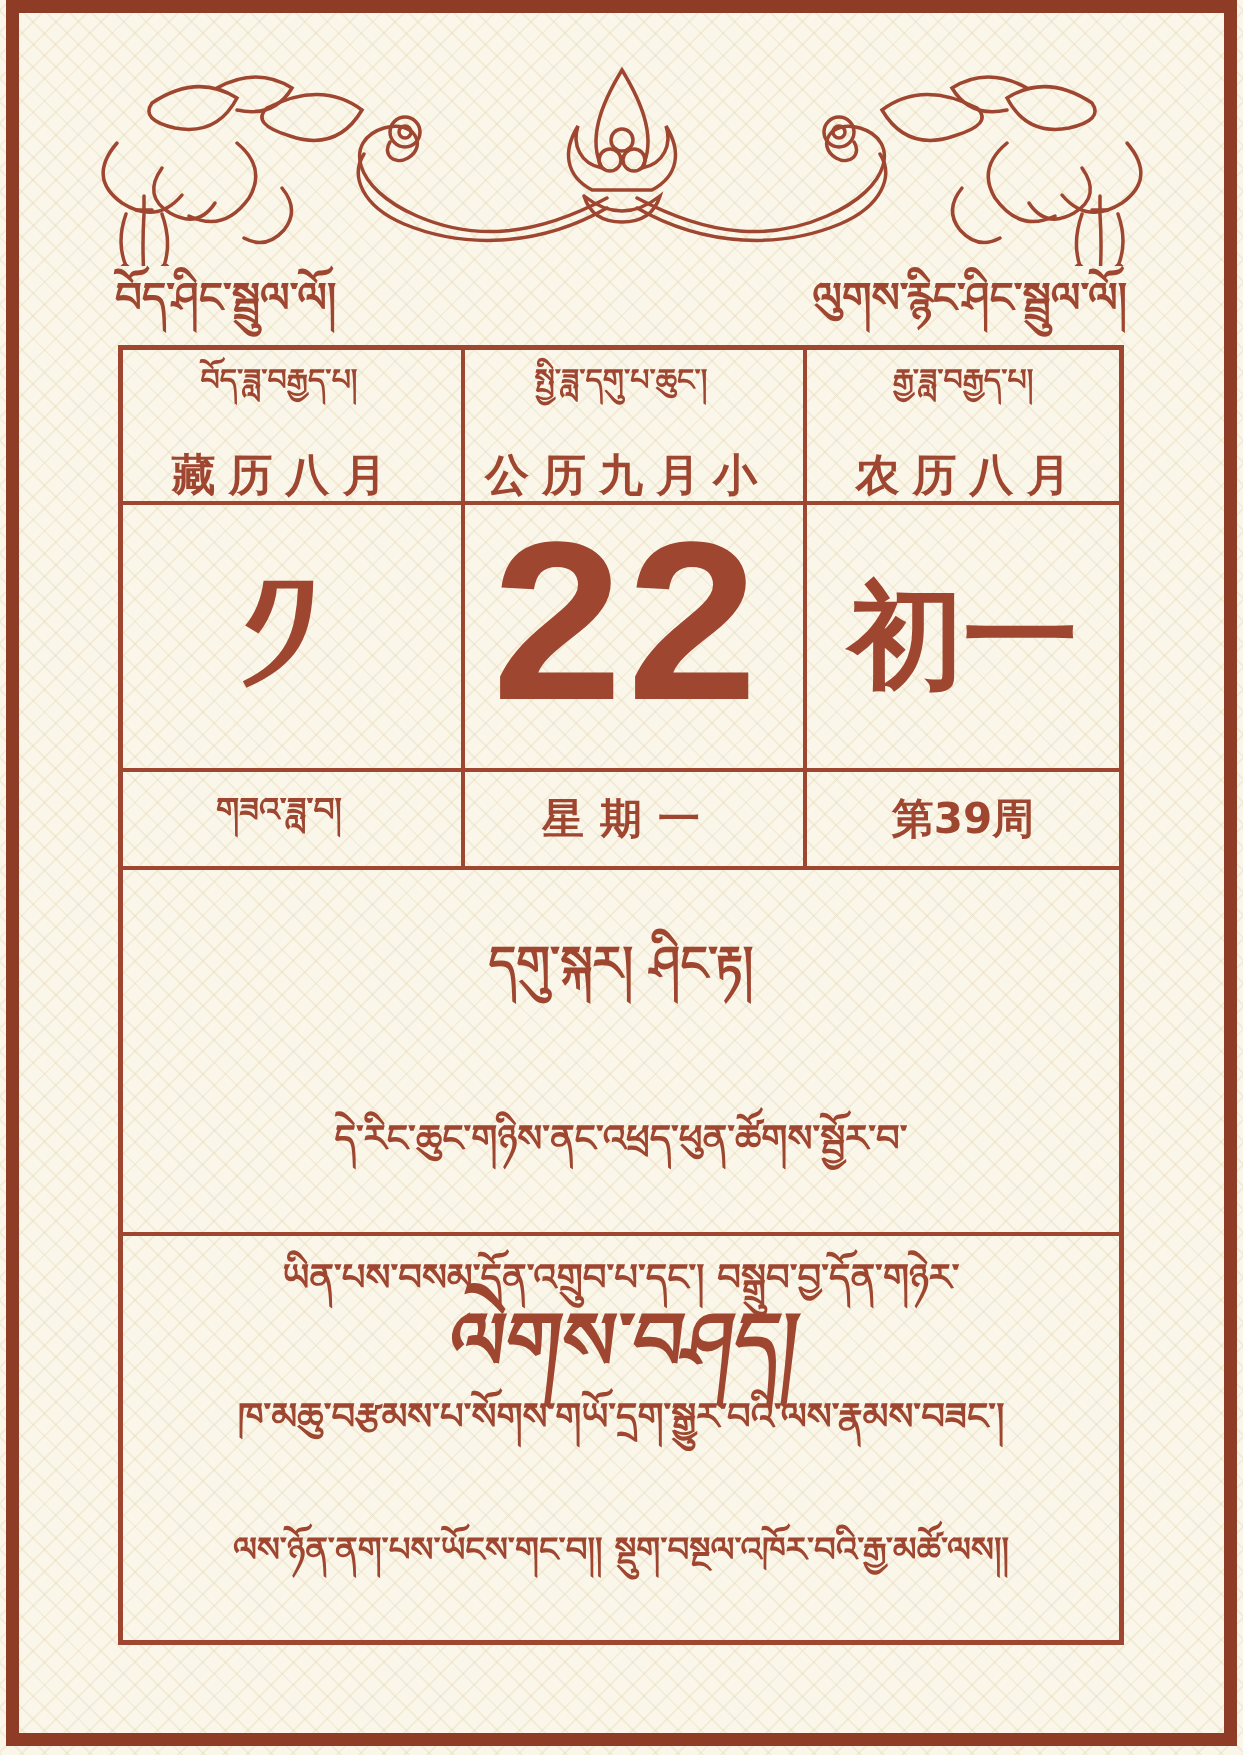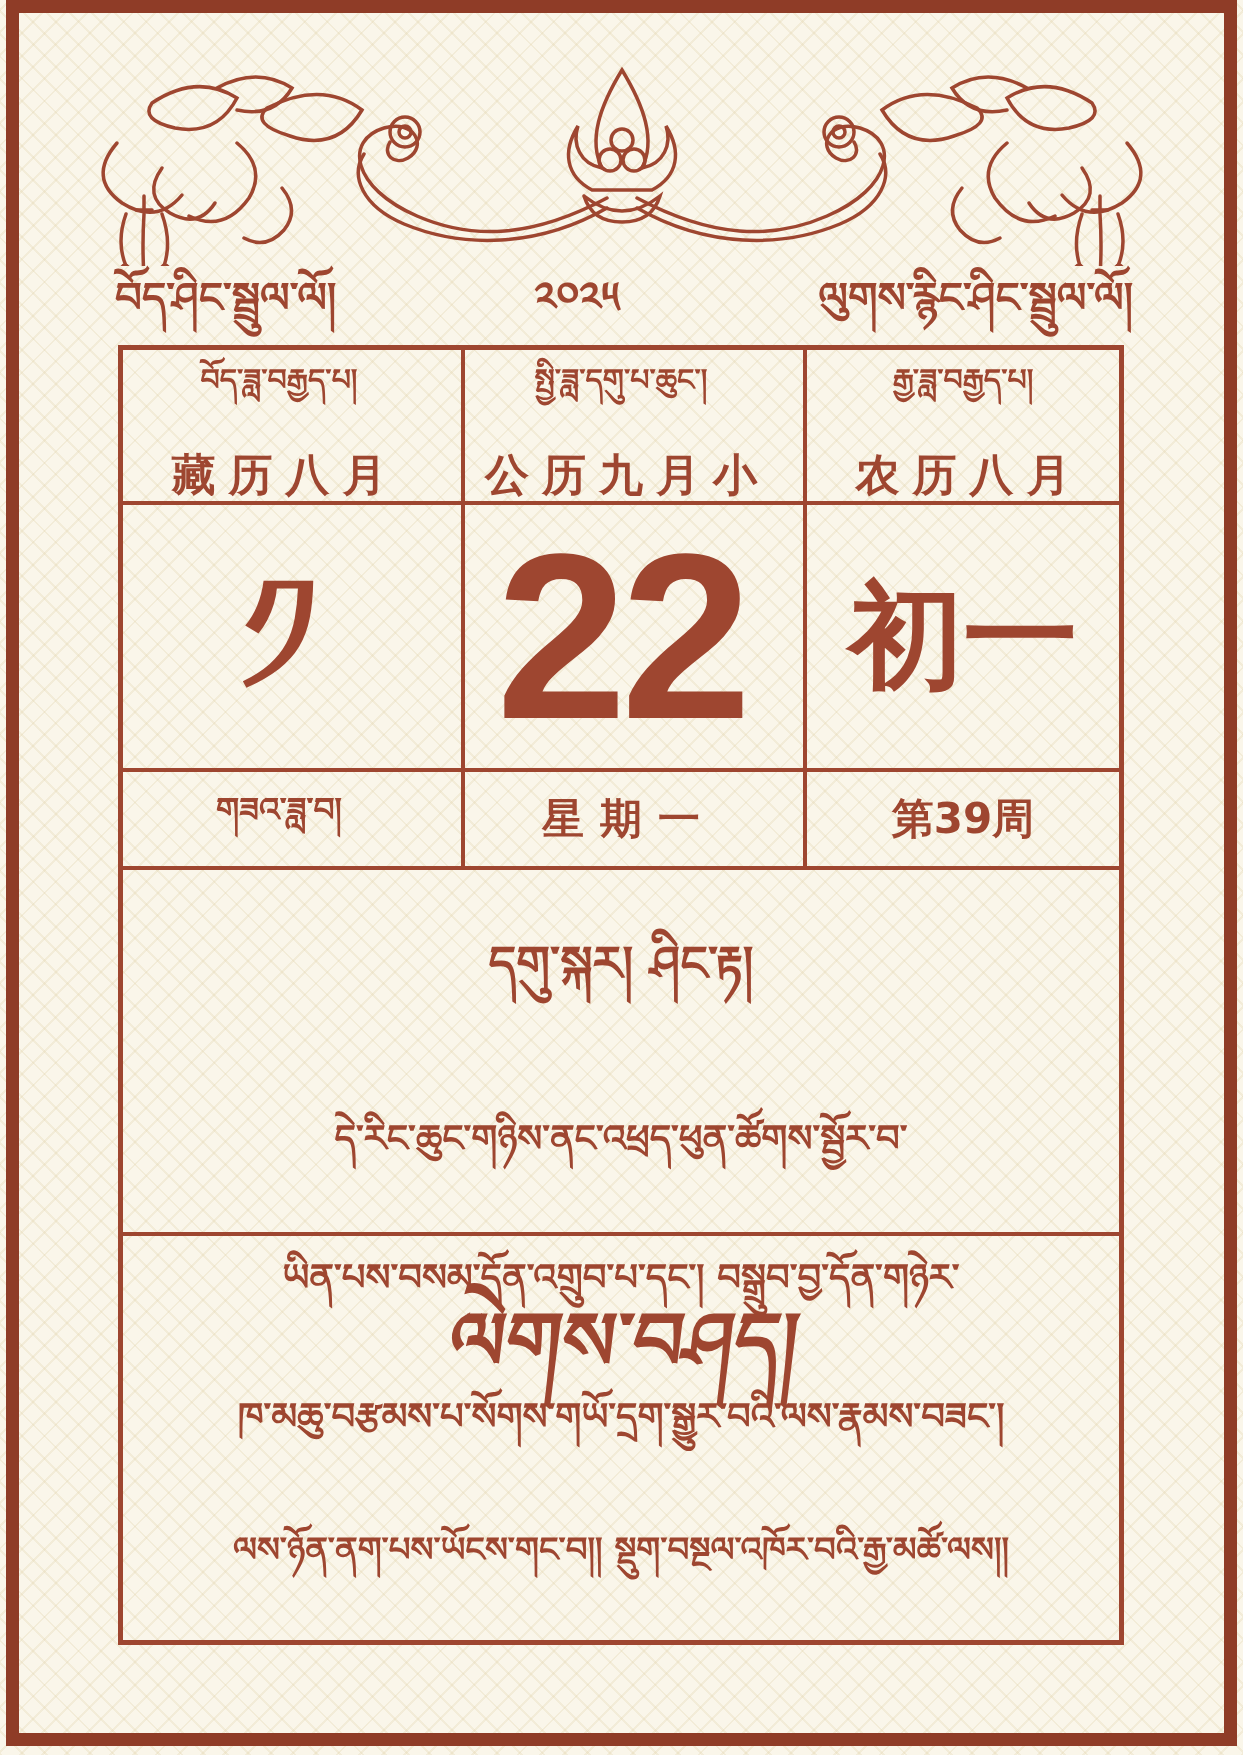--- a/index.html
+++ b/index.html
@@ -14,42 +14,42 @@
   }
   .frame{
     position:absolute;left:6px;right:6px;top:0;bottom:9px;
     border:13px solid #8f3c27;pointer-events:none;
   }
   .ornament{position:absolute;left:32px;top:48px;width:1180px;height:218px;}
   .ornament path,.ornament circle,.ornament line,.ornament ellipse{
     stroke:#9e4630;fill:none;stroke-width:3.5;stroke-linecap:round;
   }
   .yearline{
-    position:absolute;left:115px;right:110px;top:250px;height:60px;
+    position:absolute;left:115px;right:116px;top:250px;height:60px;
     display:flex;justify-content:space-between;align-items:baseline;
     font-size:42px;font-weight:bold;
   }
   .cal{
     position:absolute;left:118px;top:345px;width:1006px;height:1300px;
     border:5px solid #9e4630;box-sizing:border-box;
     display:flex;flex-direction:column;
   }
   .row{display:flex;box-sizing:border-box;gap:26px;}
   .row + .row{border-top:4px solid #9e4630;}
   .cell{flex:1 1 0;display:flex;flex-direction:column;align-items:center;justify-content:center;min-width:0;}
   .cell + .cell{border-left:4px solid #9e4630;}
   .r-head{height:151px;}
   .r-big{height:322px;}
   .r-sub{height:117px;}
   .r-note{height:366px;display:block;text-align:center;padding-top:40px;}
   .r-prov{flex:1;display:block;text-align:center;padding-top:16px;}
   .tib-label{font-size:30px;font-weight:bold;margin-bottom:16px;white-space:nowrap;}
   .zh-label{font-size:44px;font-weight:bold;letter-spacing:13px;text-indent:13px;white-space:nowrap;}
   .big-tib{font-size:170px;line-height:1;}
-  .big-greg{font-family:Liberation Sans, sans-serif;font-weight:bold;font-size:235px;line-height:1;letter-spacing:-6px;text-align:right;}
+  .big-greg{font-family:Liberation Mono, monospace;font-weight:bold;font-size:235px;line-height:1;letter-spacing:-6px;text-align:right;}
   .big-cn{font-size:115px;font-weight:bold;line-height:1;white-space:nowrap;}
   .sub-tib{font-size:33px;font-weight:bold;white-space:nowrap;}
   .sub-zh{font-size:42px;font-weight:bold;letter-spacing:16px;text-indent:16px;white-space:nowrap;text-align:right;}
   .sub-week{font-size:42px;font-weight:bold;white-space:nowrap;}
   .note-title{font-size:48px;font-weight:bold;margin-bottom:52px;}
   .note-line{font-size:37px;font-weight:bold;margin-bottom:35px;white-space:nowrap;}
   .prov-head{font-size:80px;font-weight:bold;margin-bottom:34px;transform:skewX(-7deg);}
   .prov-line{font-size:34px;font-weight:bold;margin-bottom:33px;white-space:nowrap;}
 </style>
 </head>
@@ -90,21 +90,20 @@
       <path d="M590,22 C568,58 556,92 570,120 C548,116 540,96 546,78 C530,104 534,128 560,142 L620,142 C646,128 650,104 634,78 C640,96 632,116 610,120 C624,92 612,58 590,22 Z"></path>
       <circle cx="578" cy="112" r="11"></circle>
       <circle cx="602" cy="112" r="11"></circle>
       <circle cx="590" cy="92" r="11"></circle>
       <path d="M552,148 q38,30 76,0 q-8,26 -38,26 q-30,0 -38,-26"></path>
     </g>
   </svg>
 
   <div class="yearline">
     <span>བོད་ཤིང་སྦྲུལ་ལོ།</span>
-    <span>༢༠༢༥</span>
     <span>ལུགས་རྙིང་ཤིང་སྦྲུལ་ལོ།</span>
   </div>
 
   <div class="cal">
 
     <div class="row r-head">
       <div class="cell">
         <span class="tib-label">བོད་ཟླ་བརྒྱད་པ།</span>
         <span class="zh-label">藏历八月</span>
       </div>

